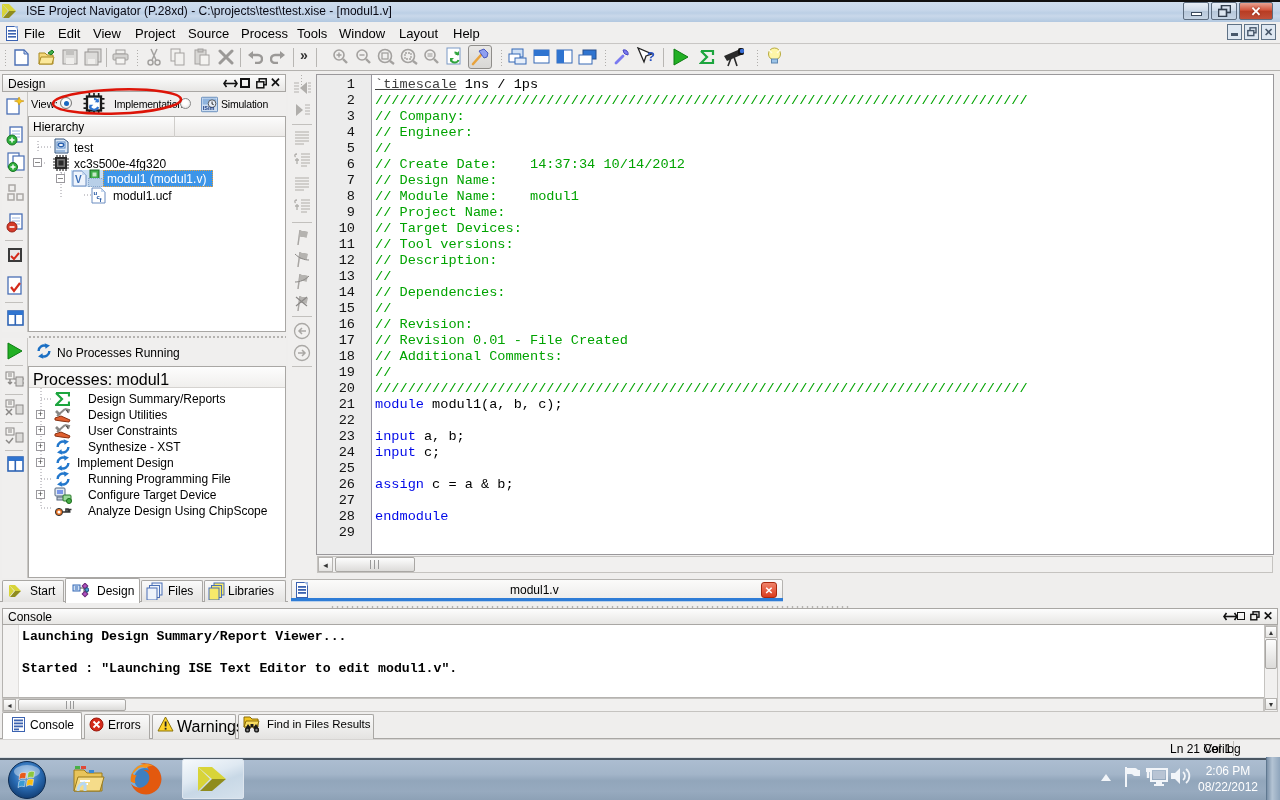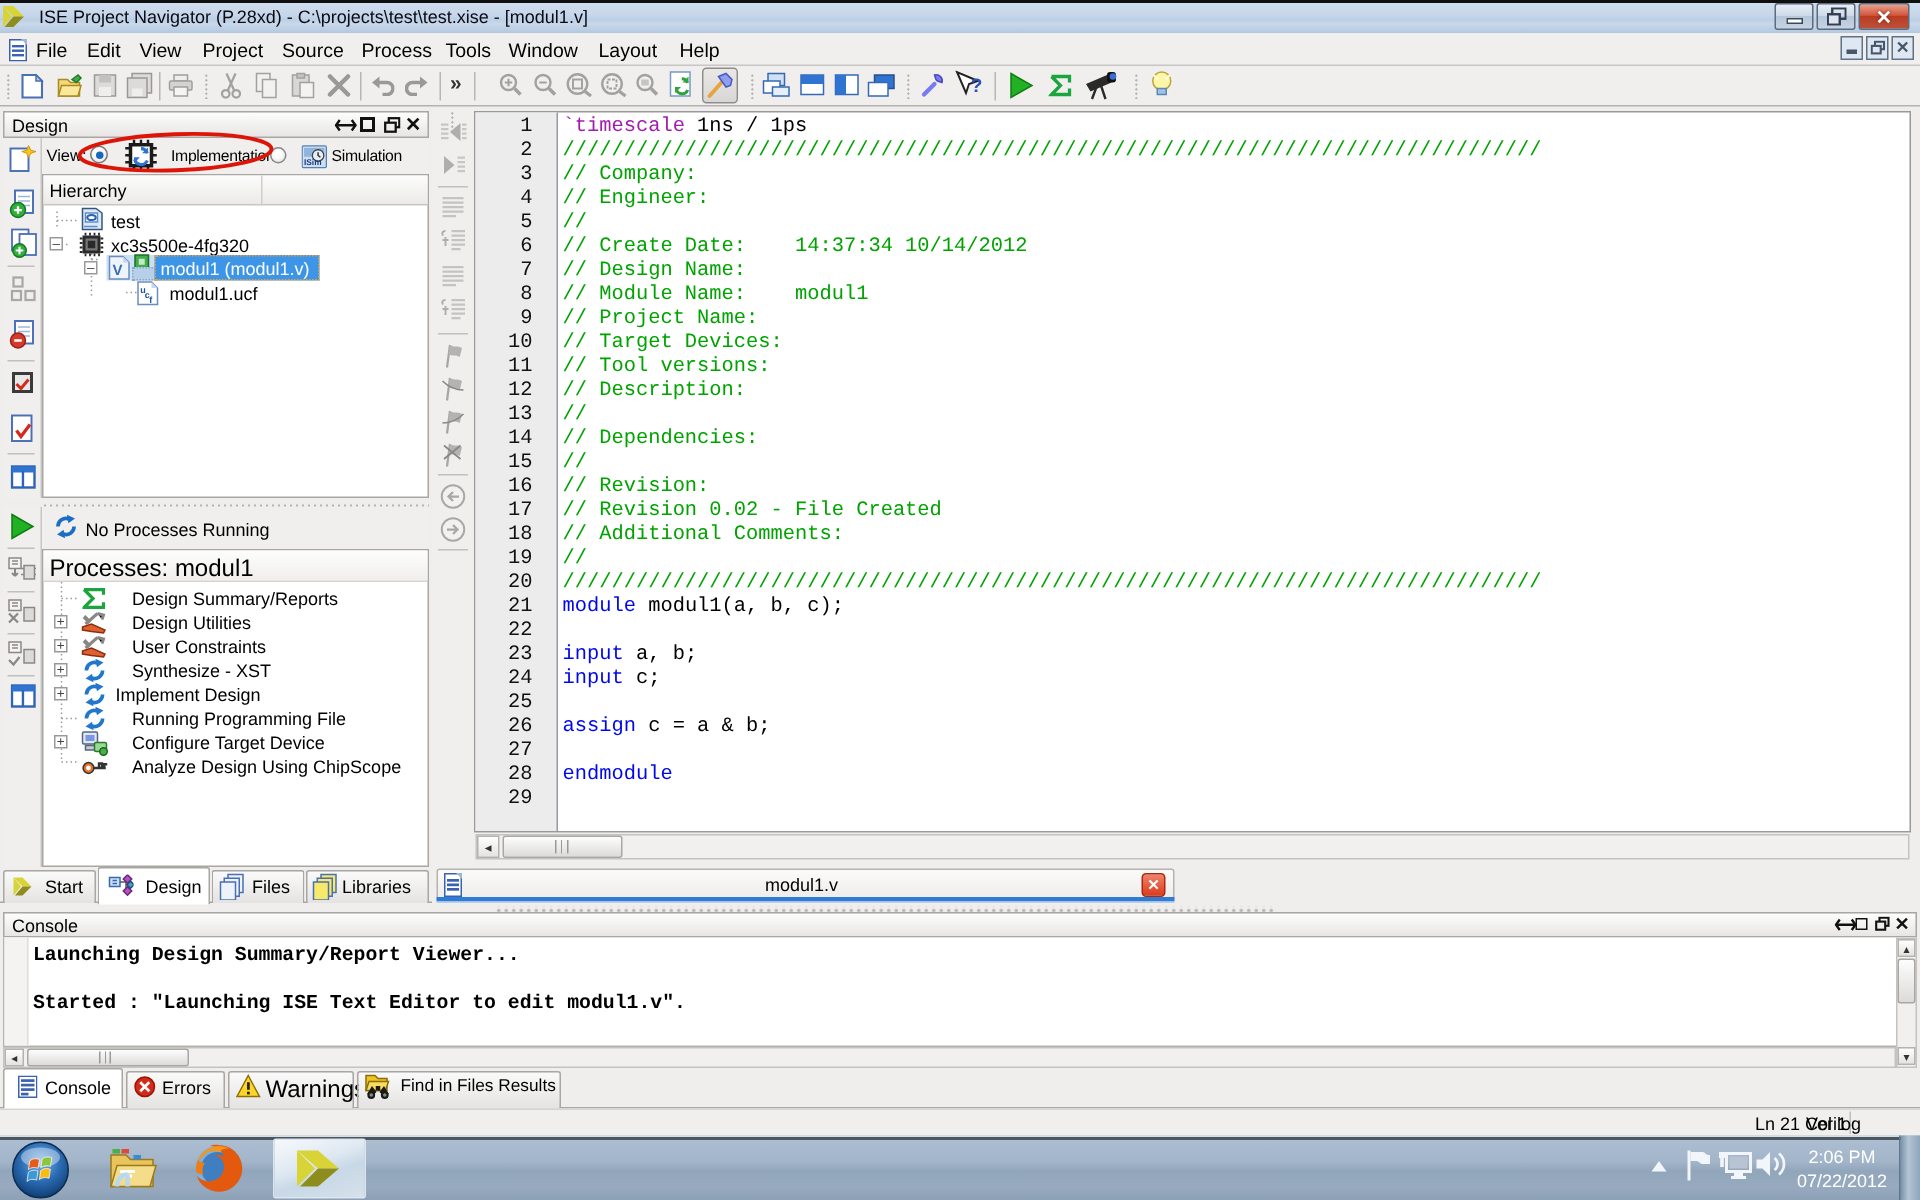--- a/index.html
+++ b/index.html
@@ -28,21 +28,21 @@
 .trow { position:absolute; font-size:12px; color:#000; white-space:nowrap; }
 .pm { position:absolute; width:9px; height:9px; border:1px solid #9a989d; background:#fff; font-size:9px; line-height:7px; text-align:center; color:#444; }
 
 .tab { position:absolute; border:1px solid #a9a7a4; border-bottom:none; border-radius:2px 2px 0 0; background:linear-gradient(#fafafa,#e4e3e1); font-size:12px; }
 .tabsel { background:#fff; }
 
 .sbar { background:#f1f0ef; border:1px solid #c5c3c0; }
 .sthumb { background:linear-gradient(#fdfdfd,#dcdbd9); border:1px solid #a9a7a4; border-radius:2px; }
 .kw { color:#0008e8; }
 .com { color:#00a300; }
-.kmag { color:#a21caf; }
+.kmag { color:#404040;text-decoration:underline; }
 .vsep { position:absolute; left:292px; width:20px; height:1px; background:#c2c0bd; }
 </style>
 </head>
 <body>
 
 <div class="abs" id="titlebar"></div>
 <svg class="abs" style="left:1px;top:3px" width="17" height="18" viewBox="0 0 17 18">
  <polygon points="1,1 8,1 15,8 8,8" fill="#d8d438"></polygon>
  <polygon points="1,1 7,8 1,15" fill="#d8d438"></polygon>
  <polygon points="8,8 15,8 8,15 2,15" fill="#8f8c1e"></polygon>
@@ -651,21 +651,21 @@
 <span class="com">// Design Name: </span>
 <span class="com">// Module Name:    modul1 </span>
 <span class="com">// Project Name: </span>
 <span class="com">// Target Devices: </span>
 <span class="com">// Tool versions: </span>
 <span class="com">// Description: </span>
 <span class="com">//</span>
 <span class="com">// Dependencies: </span>
 <span class="com">//</span>
 <span class="com">// Revision: </span>
-<span class="com">// Revision 0.02 - File Created</span>
+<span class="com">// Revision 0.01 - File Created</span>
 <span class="com">// Additional Comments: </span>
 <span class="com">//</span>
 <span class="com">////////////////////////////////////////////////////////////////////////////////</span>
 <span class="kw">module</span> modul1(a, b, c);
 
 <span class="kw">input</span> a, b;
 <span class="kw">input</span> c;
 
 <span class="kw">assign</span> c = a &amp; b;
 
@@ -824,15 +824,15 @@
       <rect x="7" y="3" width="12" height="8" fill="#b8c4d4"></rect>
       <path d="M10 15h6M8 17h10" stroke="#f2f5f9" stroke-width="2"></path>
       <path d="M2 1v9" stroke="#f2f5f9" stroke-width="2.4"></path>
       <rect x="0" y="0" width="4.5" height="4" fill="#f2f5f9"></rect>
     </svg>
 <svg class="abs" style="left:1170px;top:766px" width="22" height="20" viewBox="0 0 22 20">
       <polygon points="1,7 5,7 10,2 10,18 5,13 1,13" fill="#f2f5f9"></polygon>
       <path d="M13 6a5 5 0 0 1 0 8M16 3a9 9 0 0 1 0 14" stroke="#f2f5f9" stroke-width="1.8" fill="none"></path>
     </svg>
 <div class="abs" style="left:1197px;top:764px;width:62px;text-align:center;font-size:12px;color:#fff">2:06 PM</div>
-<div class="abs" style="left:1192px;top:780px;width:72px;text-align:center;font-size:12px;color:#fff">07/22/2012</div>
+<div class="abs" style="left:1192px;top:780px;width:72px;text-align:center;font-size:12px;color:#fff">08/22/2012</div>
 <div class="abs" style="left:1266px;top:757px;width:14px;height:43px;background:linear-gradient(90deg,#7a90a8,#b4c4d4 40%,#8fa5bc);border-left:1px solid #5f7890"></div>
 </div>
 
 </body></html>

